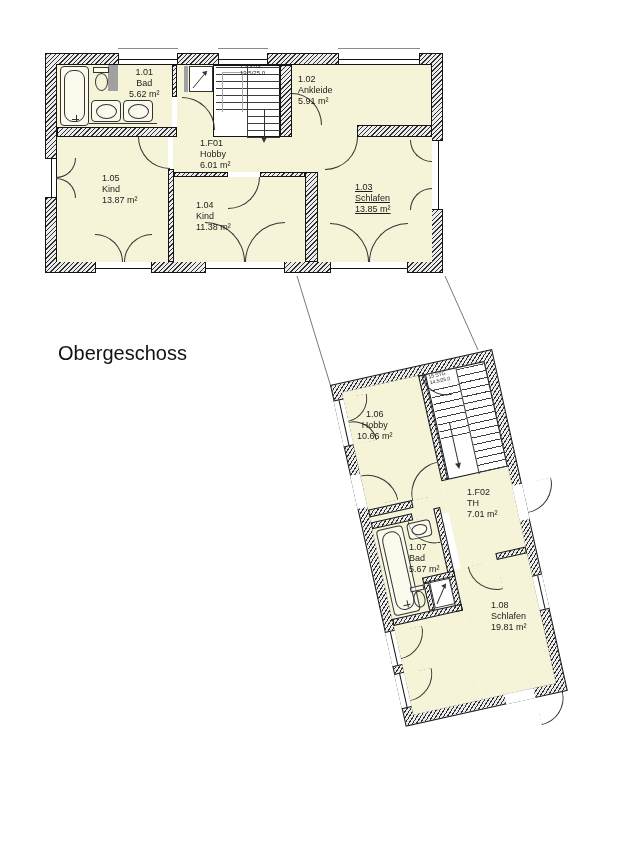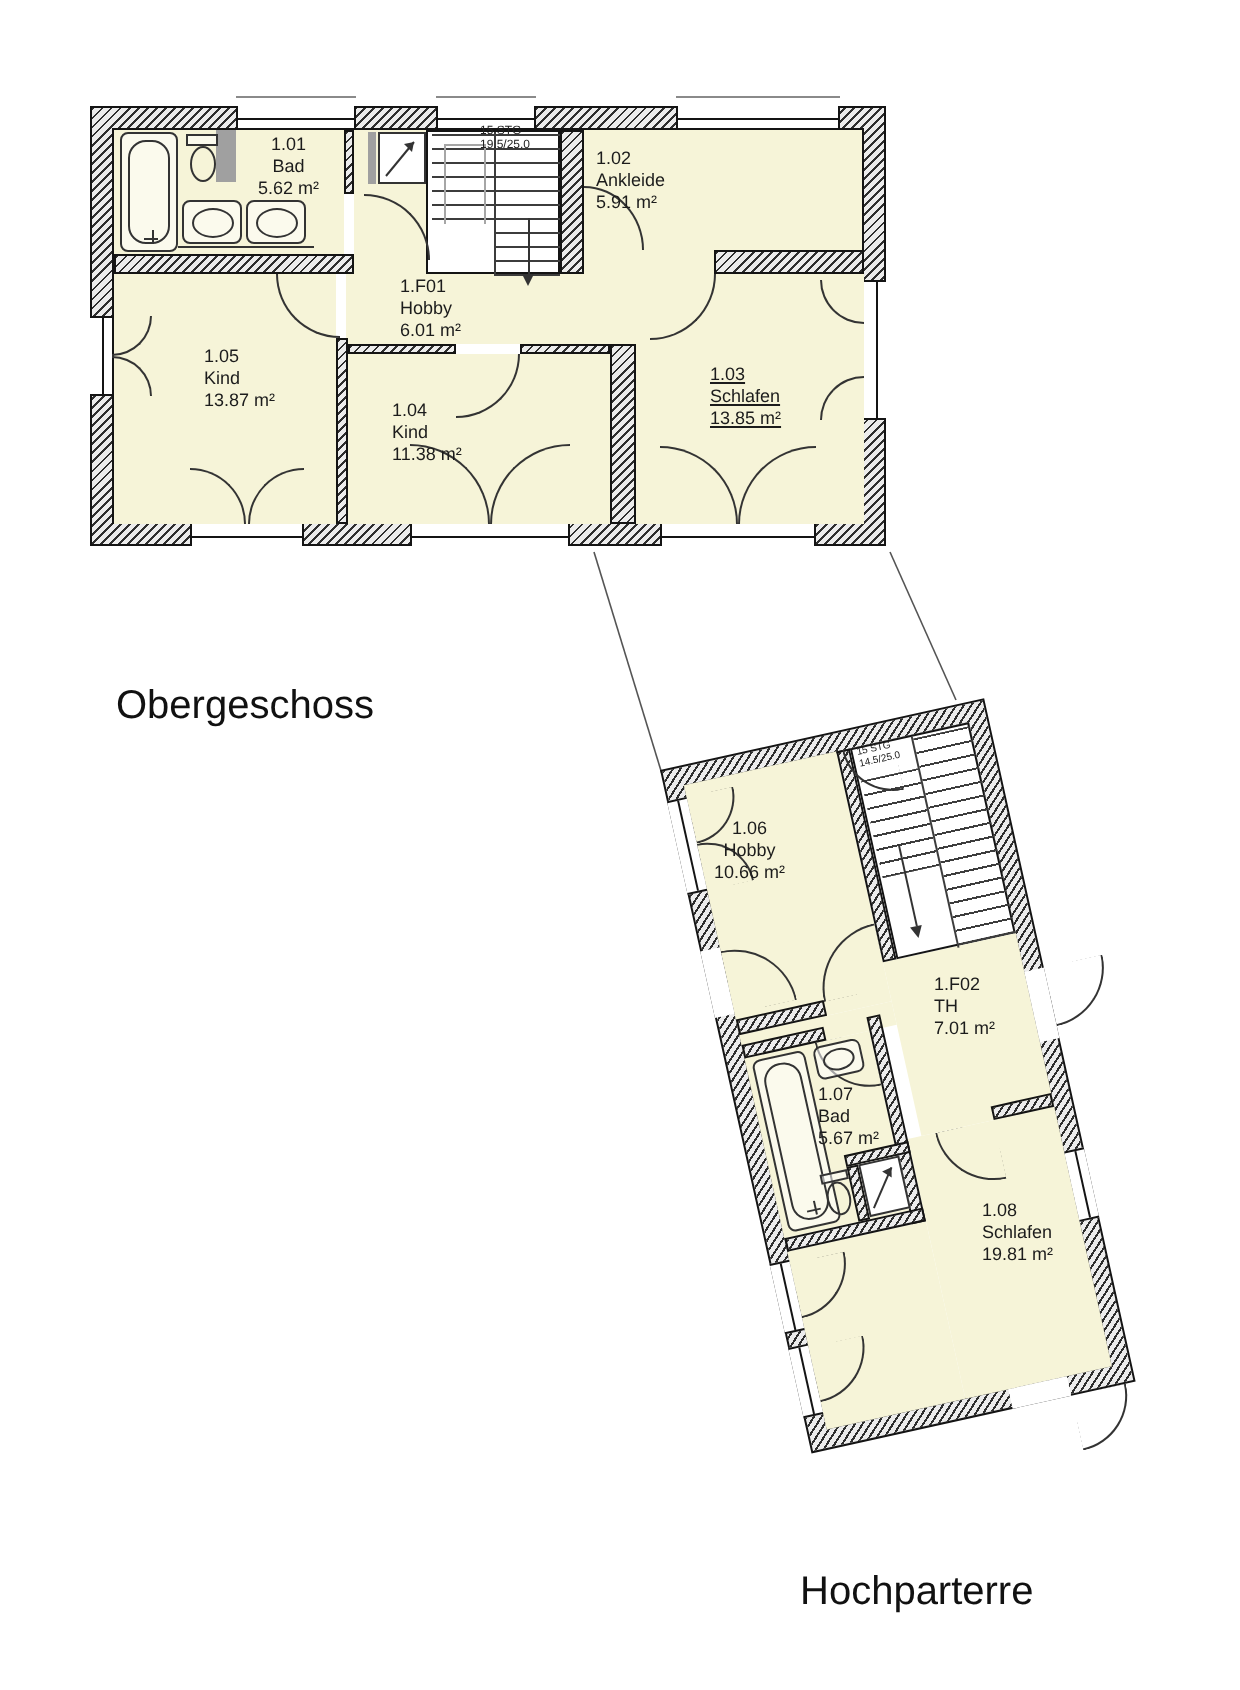--- a/index.html
+++ b/index.html
@@ -268,15 +268,14 @@
     <div>Bad</div>
     <div>5.67 m²</div>
   </div>
   <div class="lbl" style="left:491px;top:600px;">
     <div>1.08</div>
     <div>Schlafen</div>
     <div>19.81 m²</div>
   </div>
 
   <div class="title" style="left:58px;top:315px;margin-top:27px;">Obergeschoss</div>
-  <div class="title" style="left:400px;top:785px;">Hochparterre</div>
 
 </div>
 
 </body></html>

